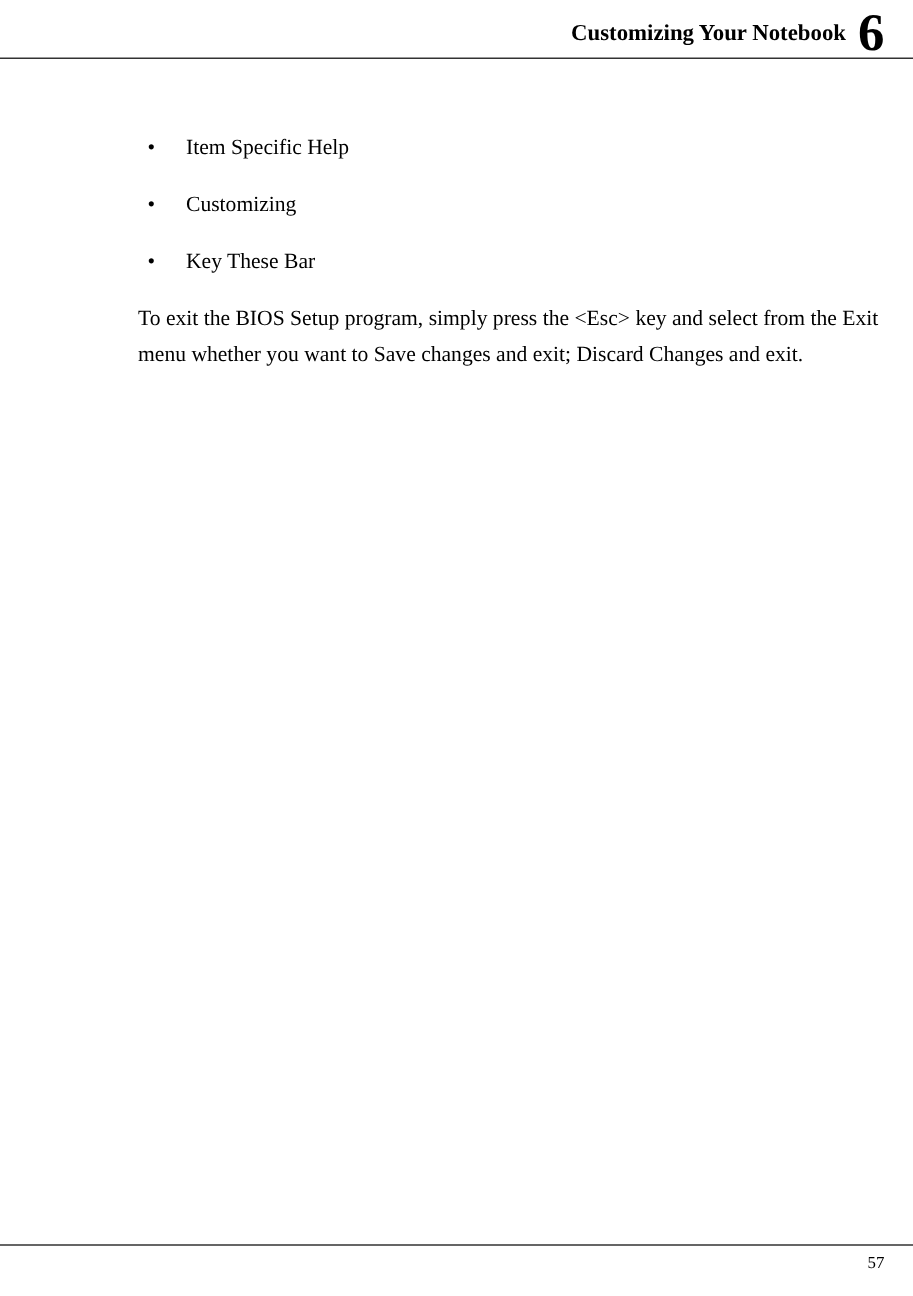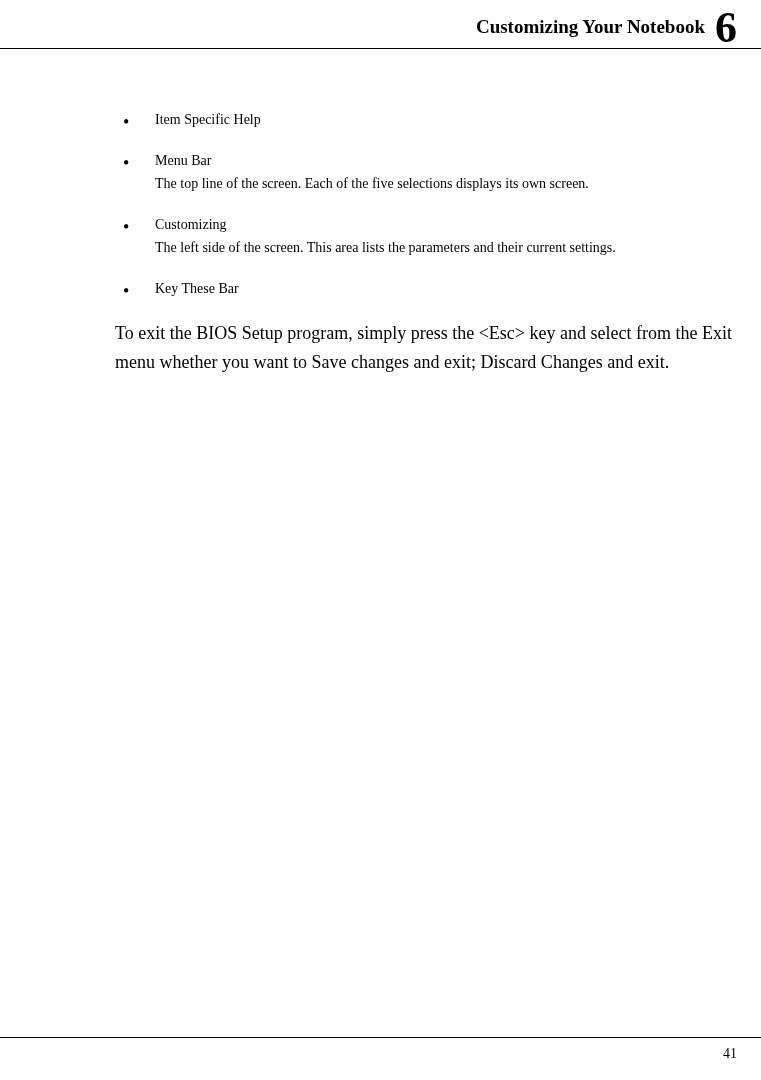--- a/index.html
+++ b/index.html
@@ -53,21 +53,21 @@
     }
     .bullet-list {
       list-style: none;
       margin: 0;
       padding: 0;
     }
     .bullet-item {
       position: relative;
       padding-left: 40px;
       margin-bottom: 18px;
-      font-size: 14px;
+      font-size: 18px;
       line-height: 1.65;
     }
     .bullet-item::before {
       content: "•";
       position: absolute;
       left: 8px;
       top: 0;
       font-size: 18px;
     }
     .item-title {
@@ -103,28 +103,23 @@
   <span class="chapter-number">6</span>
 </div>
 <hr class="header-rule">
 
 <div class="content">
   <ul class="bullet-list">
     <li class="bullet-item">
       <span class="item-title">Item Specific Help</span>
     </li>
     <li class="bullet-item">
-      <span class="item-title">Menu Bar</span>
-      <span class="item-desc">The top line of the screen. Each of the five selections displays its own screen.</span>
-    </li>
-    <li class="bullet-item">
       <span class="item-title">Customizing</span>
-      <span class="item-desc">The left side of the screen. This area lists the parameters and their current settings.</span>
     </li>
     <li class="bullet-item">
       <span class="item-title">Key These Bar</span>
     </li>
   </ul>
   <p class="exit-paragraph">To exit the BIOS Setup program, simply press the &lt;Esc&gt; key and select from the Exit menu whether you want to Save changes and exit; Discard Changes and exit.</p>
 </div>
 
 <hr class="footer-rule">
-<div class="page-number">41</div>
+<div class="page-number">57</div>
 
 </body></html>

